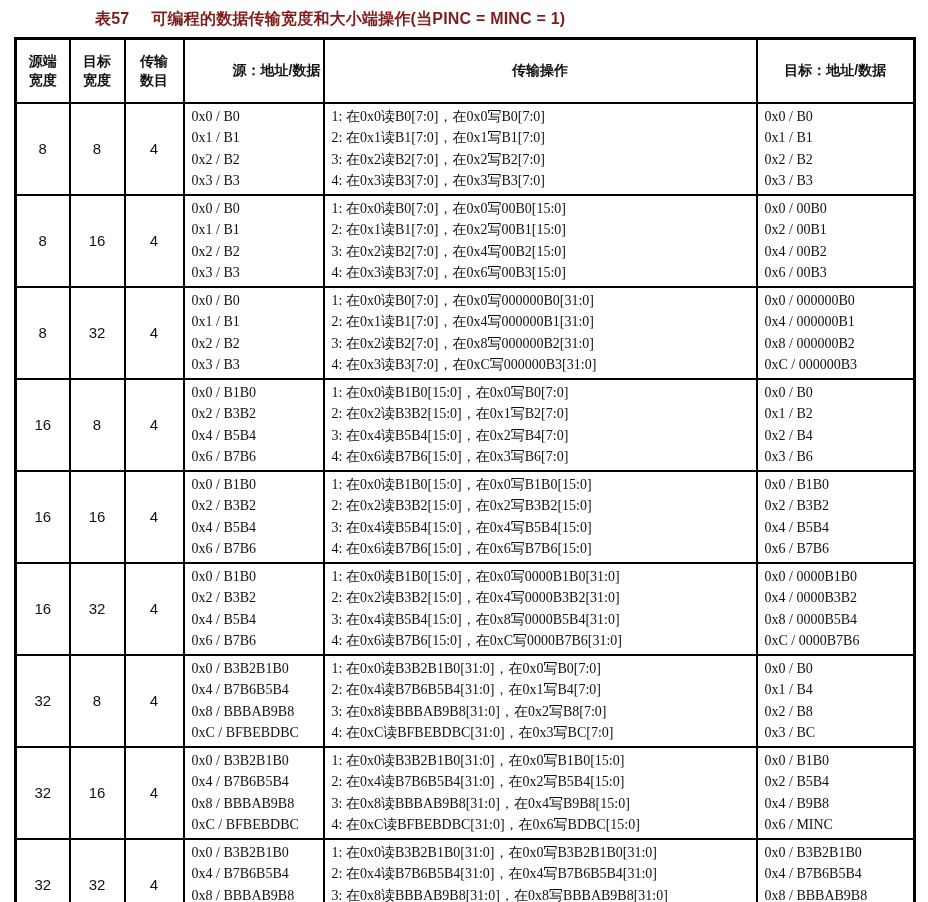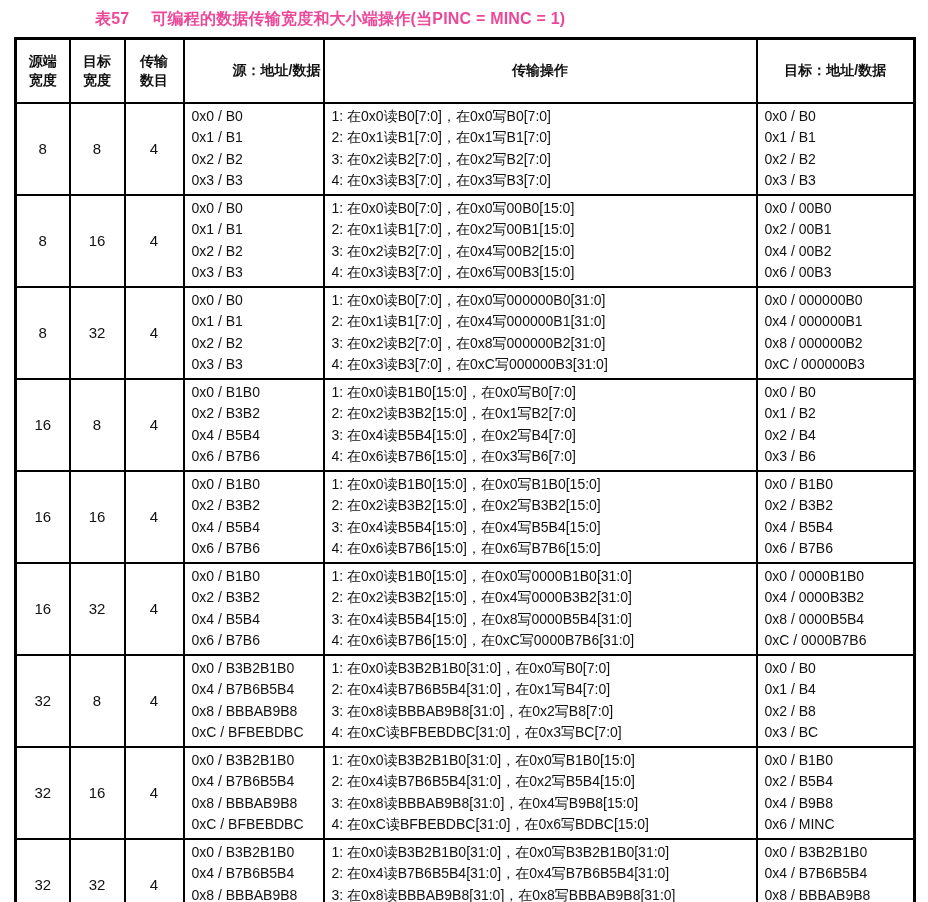--- a/index.html
+++ b/index.html
@@ -13,21 +13,21 @@
     width: 928px;
     height: 902px;
     background: #ffffff;
     overflow: hidden;
     position: relative;
   }
   .doc-title {
     margin: 9px 0 7px 95px;
     font-size: 16px;
     font-weight: bold;
-    color: #ec4899;
+    color: #7f1d1d;
     letter-spacing: 0.2px;
   }
   .doc-title .title-prefix {
     margin-right: 22px;
   }
   table.data-table {
     border-collapse: collapse;
     table-layout: fixed;
     margin-left: 14px;
     width: 899px;
@@ -58,20 +58,21 @@
     font-size: 15px;
     text-align: center;
     vertical-align: middle;
     font-weight: normal;
   }
   td.lines {
     font-size: 14px;
     line-height: 21.5px;
     vertical-align: middle;
     padding: 2px 8px 2px 7px;
+    font-family: Liberation Serif, serif;
   }
   td.lines div {
     white-space: nowrap;
   }
 </style>
 </head>
 <body>
 
 <div class="page">
 

